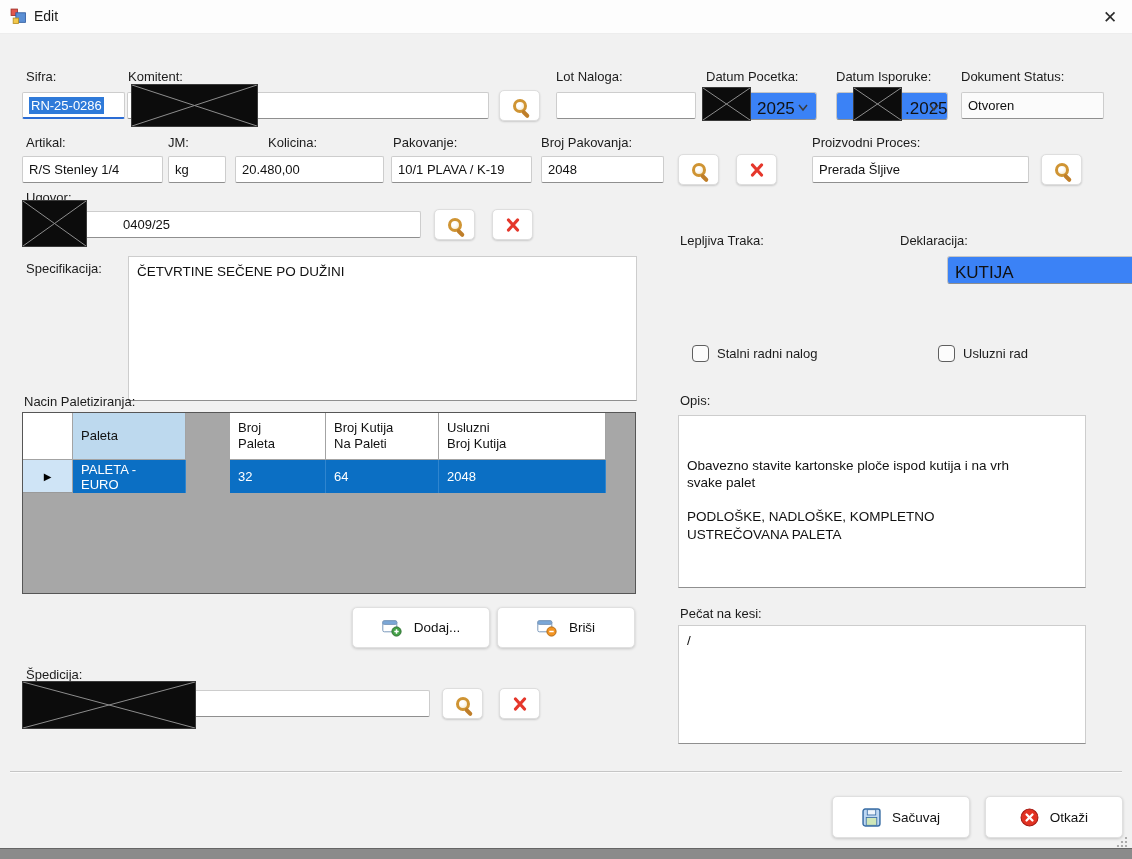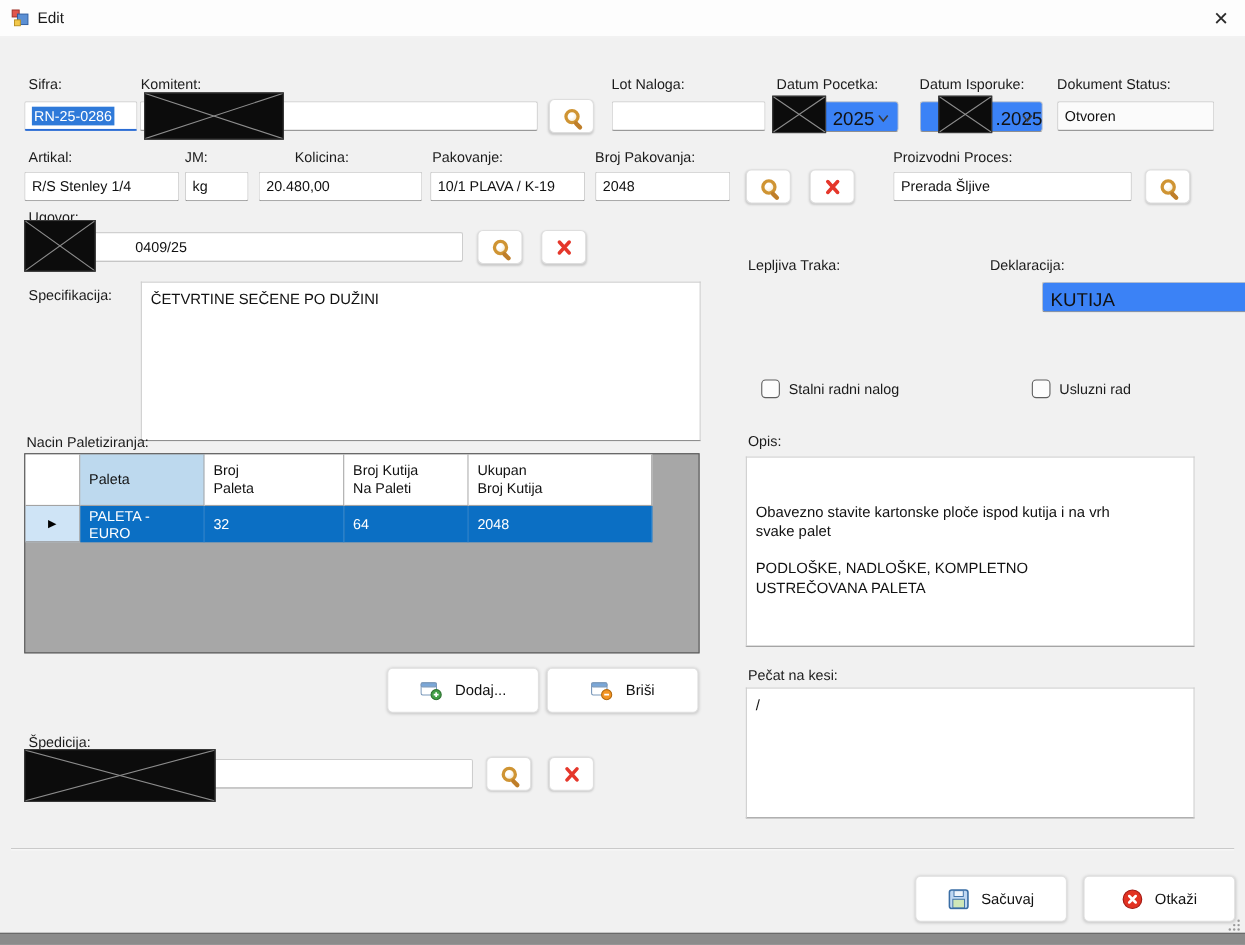--- a/index.html
+++ b/index.html
@@ -51,21 +51,21 @@
           border:1px solid #565656; box-sizing:border-box; overflow:hidden; }
   .g-hrow { display:flex; height:47px; }
   .g-hcell { background:#fff; border-right:1px solid #a3a3a3; border-bottom:1px solid #a3a3a3; box-sizing:border-box;
           font-size:13px; color:#111; padding:3px 8px; display:flex; align-items:center; white-space:pre-line; line-height:1.25; }
   .g-hcell.hl { background:#bdd9ee; }
   .g-drow { display:flex; height:33px; }
   .g-rowhead { width:50px; background:#cfe4f6; border-right:1px solid #a3a3a3; border-bottom:1px solid #9a9a9a;
           box-sizing:border-box; display:flex; align-items:center; justify-content:center; font-size:10px; color:#000; }
   .g-dcell { background:#0b6fc4; color:#fff; font-size:13px; padding:0 8px; display:flex; align-items:center;
           border-right:1px solid #2f85cf; box-sizing:border-box; }
-  .w-c0 { width:50px; } .w-c1 { width:113px; } .w-c2 { width:127px; } .w-c3 { width:113px; } .w-c4 { width:167px; }
+  .w-c0 { width:50px; } .w-c1 { width:113px; } .w-c2 { width:96px;margin-left:44px; } .w-c3 { width:113px; } .w-c4 { width:167px; }
 
   .separator { position:absolute; left:10px; top:771px; width:1112px; height:0;
           border-top:1px solid #c6c6c6; border-bottom:1px solid #fbfbfb; }
   .bottombar { position:absolute; left:0; bottom:0; width:1132px; height:11px; background:#8b8b8b; border-top:1px solid #666; box-sizing:border-box; }
   .grip { position:absolute; right:4px; bottom:13px; width:12px; height:12px; }
 </style>
 </head>
 <body>
 
 <div id="win">
@@ -171,21 +171,21 @@
 
   <span class="lbl" style="left:24px;top:394px;">Nacin Paletiziranja:</span>
   <div class="grid">
     <div class="g-hrow">
       <div class="g-hcell w-c0"></div>
       <div class="g-hcell hl w-c1">Paleta</div>
       <div class="g-hcell w-c2">Broj
 Paleta</div>
       <div class="g-hcell w-c3">Broj Kutija
 Na Paleti</div>
-      <div class="g-hcell w-c4">Ukupan
+      <div class="g-hcell w-c4">Usluzni
 Broj Kutija</div>
     </div>
     <div class="g-drow">
       <div class="g-rowhead">
           <span>▶</span>
         </div>
       <div class="g-dcell w-c1">PALETA - EURO</div>
       <div class="g-dcell w-c2">32</div>
       <div class="g-dcell w-c3">64</div>
       <div class="g-dcell w-c4">2048</div>

